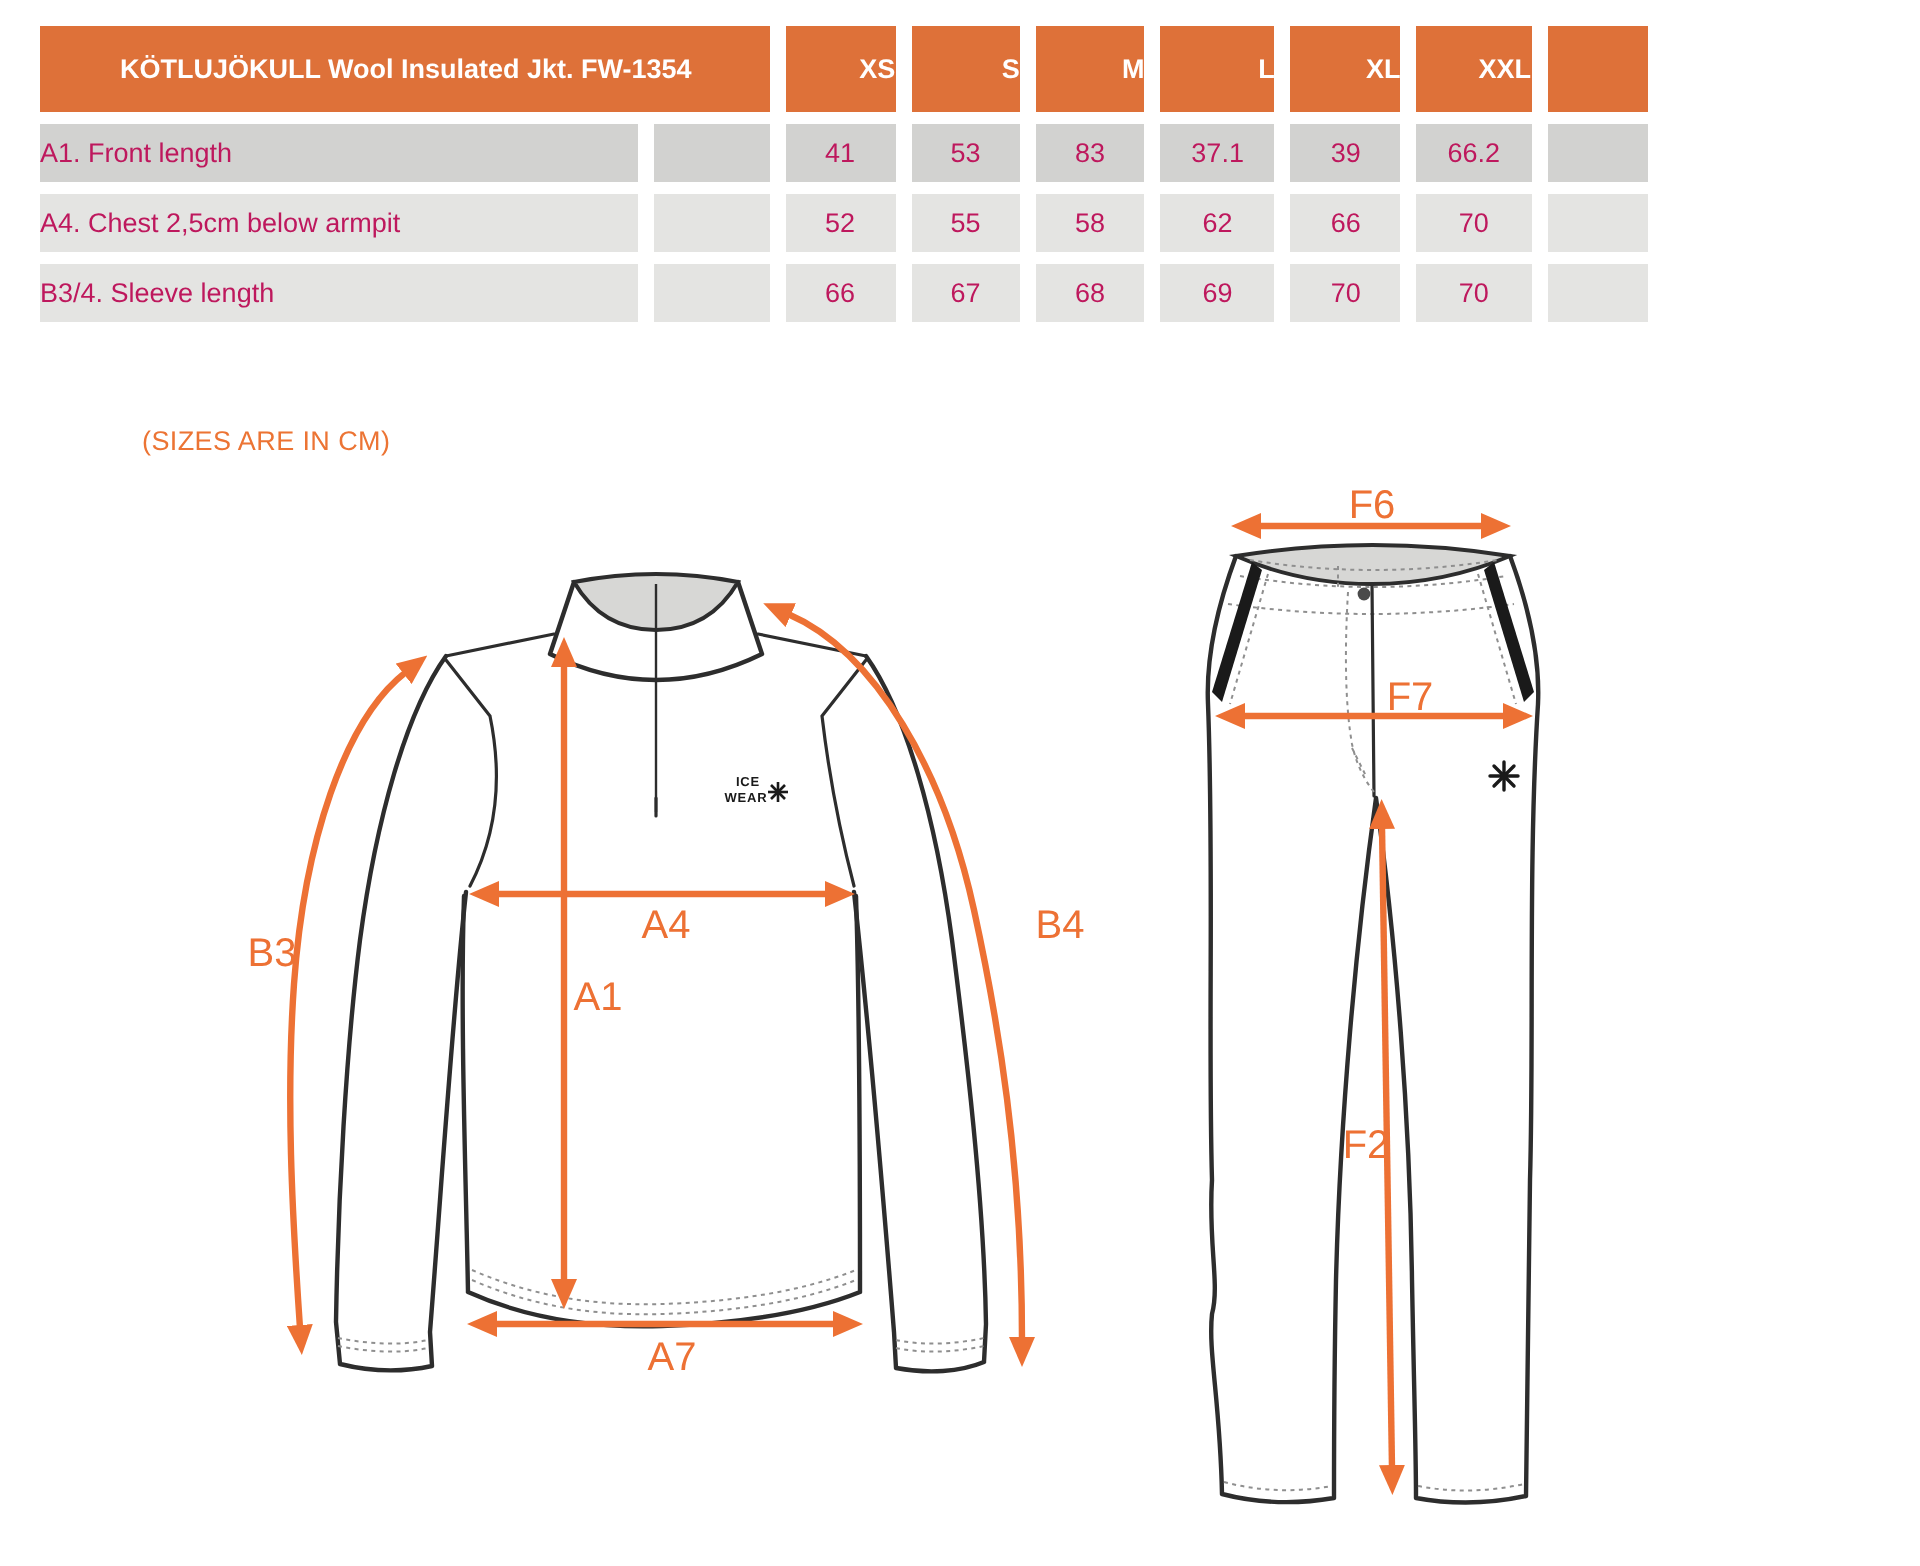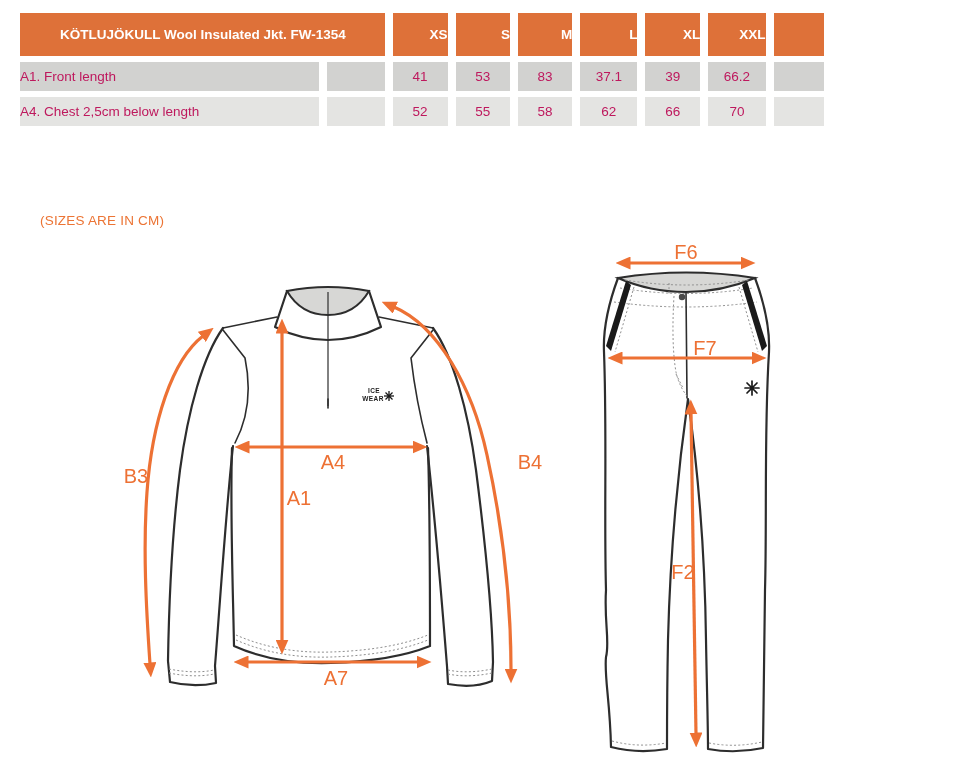--- a/index.html
+++ b/index.html
@@ -10,21 +10,21 @@
   table.size-table{position:absolute;left:12px;top:7px;border-collapse:separate;border-spacing:8px 6px;table-layout:fixed;}
   table.size-table th,table.size-table td{padding:0;font-size:13.5px;overflow:hidden;white-space:nowrap;}
   tr.head th{background:#DE7139;color:#ffffff;font-weight:bold;height:43px;text-align:right;}
   tr.head th.title{text-align:left;padding-left:40px;}
   td{height:29px;text-align:center;color:#be185d;}
   tr.r-dark td{background:#D2D2D0;}
   tr.r-light td{background:#E4E4E2;}
   td.label{text-align:left;padding-left:40px;}
 
   
-  .units-note{position:absolute;left:40px;top:213px;color:#EC7434;font-size:13.5px;letter-spacing:.2px;}
+  .units-note{position:absolute;left:71px;top:213px;color:#EC7434;font-size:13.5px;letter-spacing:.2px;}
 
   
   svg{position:absolute;}
   #jacket-svg{left:90px;top:256px;}
   #pants-svg{left:580px;top:240px;}
   .outline{fill:none;stroke:#2d2d2d;stroke-width:2.2;stroke-linecap:round;stroke-linejoin:round;}
   .seam{fill:none;stroke:#2d2d2d;stroke-width:1.6;stroke-linecap:round;stroke-linejoin:round;}
   .thin{fill:none;stroke:#2d2d2d;stroke-width:1.2;}
   .stitch{fill:none;stroke:#8f8f8f;stroke-width:1;stroke-dasharray:2 2.2;}
   .fillgray{fill:#d7d7d5;stroke:#2d2d2d;stroke-width:2;}
@@ -66,27 +66,38 @@
       <td></td>
       <td>41</td>
       <td>53</td>
       <td>83</td>
       <td>37.1</td>
       <td>39</td>
       <td>66.2</td>
       <td></td>
     </tr>
     <tr class="r-light">
-      <td class="label">A4. Chest 2,5cm below length</td>
+      <td class="label">A4. Chest 2,5cm below armpit</td>
       <td></td>
       <td>52</td>
       <td>55</td>
       <td>58</td>
       <td>62</td>
       <td>66</td>
+      <td>70</td>
+      <td></td>
+    </tr>
+    <tr class="r-light">
+      <td class="label">B3/4. Sleeve length</td>
+      <td></td>
+      <td>66</td>
+      <td>67</td>
+      <td>68</td>
+      <td>69</td>
+      <td>70</td>
       <td>70</td>
       <td></td>
     </tr>
   </tbody>
     </table>
 
   <div class="units-note">(SIZES ARE IN CM)</div>
 
   <svg id="jacket-svg" width="470" height="527" viewBox="90 256 470 527" xmlns="http://www.w3.org/2000/svg">
     <defs>

